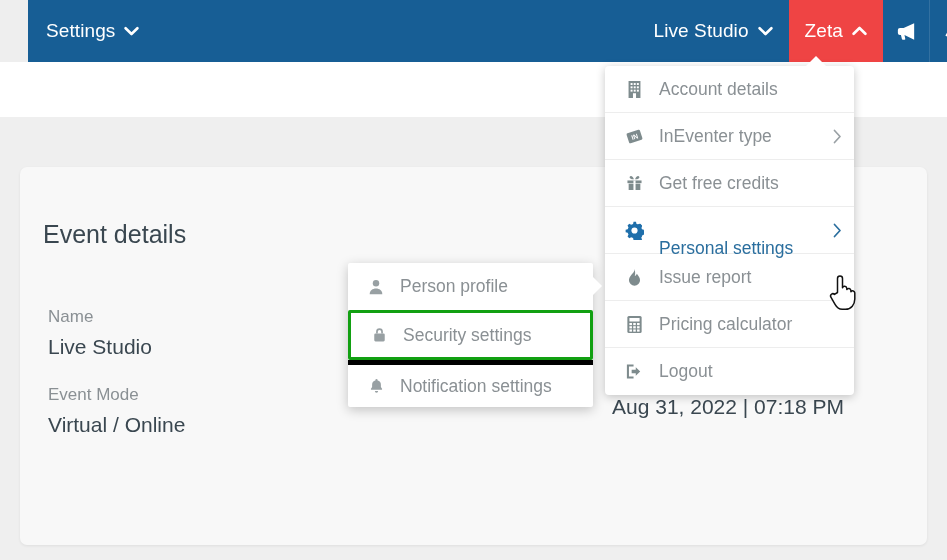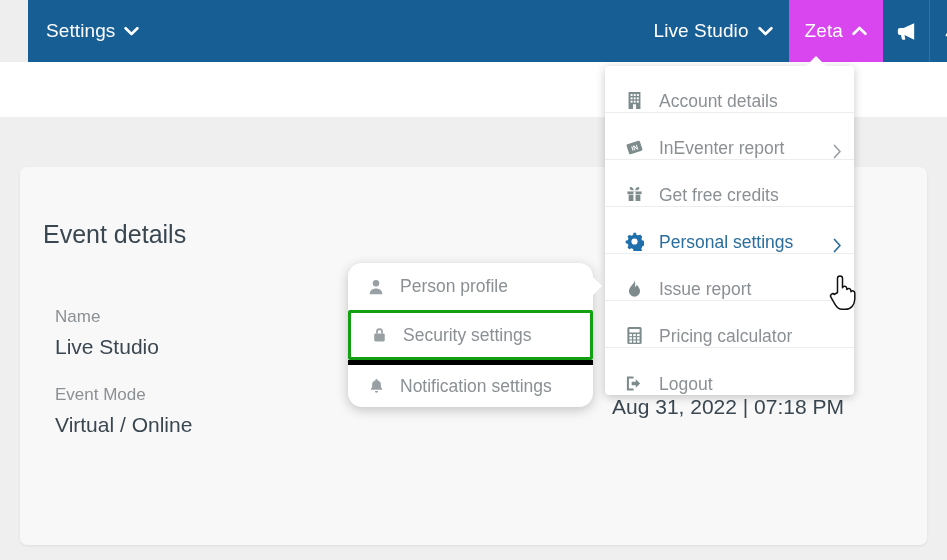--- a/index.html
+++ b/index.html
@@ -19,21 +19,21 @@
   }
   .topbar-left { display: flex; align-items: center; padding-left: 18px; }
   .topbar-right { margin-left: auto; display: flex; align-items: stretch; height: 62px; }
 
   .nav-btn {
     display: flex; align-items: center; gap: 9px;
     color: #ffffff; font-size: 19px; letter-spacing: .1px;
     padding: 0 16px; height: 62px; cursor: pointer;
   }
   .nav-btn.title { font-size: 19px; padding-left: 0; }
-  .nav-btn.active { background: #d946ef; text-align: center; }
+  .nav-btn.active { background: #ef4444; text-align: center; }
   .icon-btn {
     width: 46px; height: 62px; display: flex; align-items: center; justify-content: center;
     color: #fff; cursor: pointer;
   }
   .icon-btn + .icon-btn { box-shadow: inset 1px 0 0 rgba(255,255,255,.12); }
   .chev { display: inline-block; }
   .chev svg { display: block; }
 
   
   .subbar {
@@ -58,21 +58,21 @@
   .card-title {
     position: absolute; left: 23px; top: 53px;
     font-size: 25px; color: #3a4750; font-weight: 400;
   }
   .field-label {
     font-size: 17px; color: #8a9094; font-weight: 400;
   }
   .field-value {
     font-size: 21px; color: #3a4750; font-weight: 400;
   }
-  .col-left  { position: absolute; left: 35px; top: 140px; width: 300px; }
+  .col-left  { position: absolute; left: 28px; top: 140px; width: 300px; }
   .col-right { position: absolute; left: 592px; top: 48px; width: 250px; }
   .col-left .field-label { display:block; }
   .col-left .field-value { display:block; margin-top: 8px; margin-bottom: 26px; }
   .col-right .field-label { display:block; }
   .col-right .field-value { display:block; margin-top: 8px; margin-bottom: 24px; }
   .link-value { color: #3a86b8; font-size: 21px; }
 
   
   .dropdown {
     position: absolute; left: 605px; top: 66px; width: 249px;
@@ -80,21 +80,21 @@
     border-radius: 4px;
     box-shadow: 0 2px 10px rgba(0,0,0,.22);
     z-index: 40;
   }
   .dropdown:before {
     content: ""; position: absolute; left: 200px; top: -10px;
     border-left: 11px solid transparent; border-right: 11px solid transparent;
     border-bottom: 11px solid #ffffff;
   }
   .menu-item {
-    display: flex; align-items: flex-end; height: 47px;
+    display: flex; align-items: center; height: 47px;
     padding: 0 12px 0 16px; cursor: pointer;
     border-bottom: 1px solid #ededed;
     position: relative;
   }
   .menu-item:last-child { border-bottom: none; }
   .menu-ico {
     width: 26px; height: 24px; display: flex; align-items: center; justify-content: center;
     color: #7e8b8d; flex: 0 0 26px;
   }
   .menu-label {
@@ -102,21 +102,21 @@
   }
   .menu-item.highlight .menu-label { color: #2a6e9e; margin-top: 37px; }
   .menu-item.highlight .menu-ico { color: #1f6fab; }
   .menu-arrow { margin-left: auto; color: #9aa1a5; display: flex; align-items: center; }
   .menu-item.highlight .menu-arrow { color: #2a6e9e; }
 
   
   .submenu {
     position: absolute; left: 348px; top: 263px; width: 245px;
     background: #ffffff;
-    border-radius: 14px;
+    border-radius: 2px;
     box-shadow: 0 3px 12px rgba(0,0,0,.22);
     z-index: 50;
   }
   .submenu:after {
     content: ""; position: absolute; right: -9px; top: 13px;
     border-top: 10px solid transparent; border-bottom: 10px solid transparent;
     border-left: 10px solid #ffffff;
   }
   .sub-item {
     display: flex; align-items: center; height: 47px;
@@ -272,21 +272,21 @@
 
     <div class="menu-item">
       <span class="menu-ico">
         <svg width="19" height="19" viewBox="0 0 24 24">
           <g transform="rotate(-18 12 12)">
             <rect x="3.2" y="5.4" width="17.6" height="13.2" rx="1.6" fill="currentColor"></rect>
             <text x="12" y="15.4" font-family="Liberation Sans, sans-serif" font-size="8.5" font-weight="bold" fill="#ffffff" text-anchor="middle">IN</text>
           </g>
         </svg>
       </span>
-      <span class="menu-label">InEventer report</span>
+      <span class="menu-label">InEventer type</span>
       <span class="menu-arrow">
         <svg width="9" height="15" viewBox="0 0 9 15">
             <path d="M1.5 1.5 L7 7.5 L1.5 13.5" fill="none" stroke="currentColor" stroke-width="1.7" stroke-linecap="round" stroke-linejoin="round"></path>
           </svg>
       </span>
     </div>
 
     <div class="menu-item">
       <span class="menu-ico">
         <svg width="19" height="18" viewBox="0 0 24 24" fill="currentColor">

